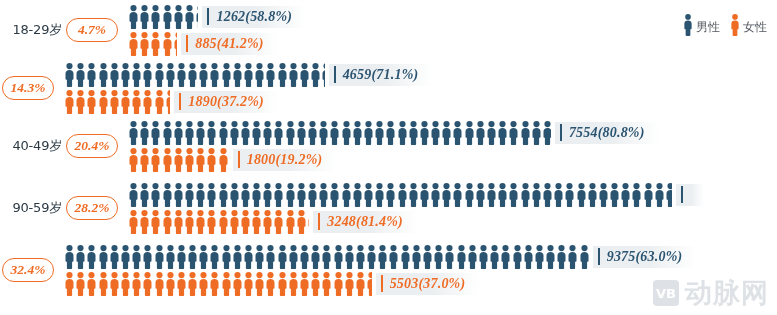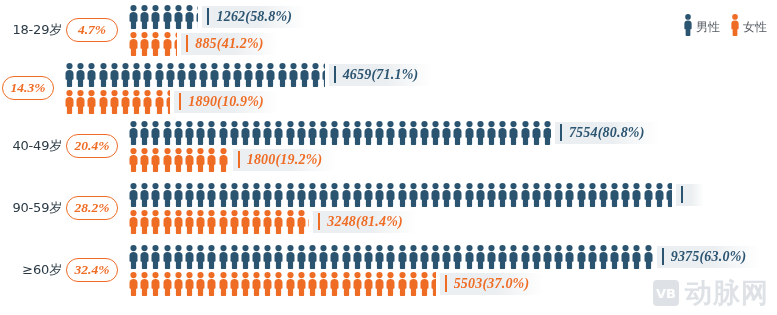--- a/index.html
+++ b/index.html
@@ -463,21 +463,21 @@
               </span>
               <span class="icon-wrap" style="width:5.60px">
                 <svg width="11" height="24" viewBox="0 0 11 24" xmlns="http://www.w3.org/2000/svg">
                   <circle cx="5.5" cy="3.1" r="3.1" fill="#ef6c25"></circle>
                   <path d="M5.5 7.1c-2.4 0-4 1.3-4 3.5v5.1c0 .7.5 1.1 1.1 1.1h.3v6.2c0 .6.4 1 1 1h3.2c.6 0 1-.4 1-1v-6.2h.3c.6 0 1.1-.4 1.1-1.1v-5.1c0-2.2-1.6-3.5-4-3.5z" fill="#ef6c25"></path>
                 </svg>
               </span>
             </div>
             <div class="value female">
               <span class="tick"></span>
-              <span class="txt">1890(10.9%)</span>
+              <span class="txt">1890(37.2%)</span>
             </div>
           </div>
         </div>
       </div>
       <div class="row" style="top: 118px;">
         <div class="row-label">40-49岁</div>
         <div class="badge">20.4%</div>
         <div class="bars">
           <div class="bar-line">
             <div class="icons">
@@ -1190,21 +1190,20 @@
               </span>
             </div>
             <div class="value female">
               <span class="tick"></span>
               <span class="txt">3248(81.4%)</span>
             </div>
           </div>
         </div>
       </div>
       <div class="row" style="top: 242px;">
-        <div class="row-label">≥60岁</div>
         <div class="badge">32.4%</div>
         <div class="bars">
           <div class="bar-line">
             <div class="icons">
               <span class="icon-wrap" style="width:11.2px">
                 <svg width="11" height="24" viewBox="0 0 11 24" xmlns="http://www.w3.org/2000/svg">
                   <circle cx="5.5" cy="3.1" r="3.1" fill="#2b5471"></circle>
                   <path d="M5.5 7.1c-2.4 0-4 1.3-4 3.5v5.1c0 .7.5 1.1 1.1 1.1h.3v6.2c0 .6.4 1 1 1h3.2c.6 0 1-.4 1-1v-6.2h.3c.6 0 1.1-.4 1.1-1.1v-5.1c0-2.2-1.6-3.5-4-3.5z" fill="#2b5471"></path>
                 </svg>
               </span>

